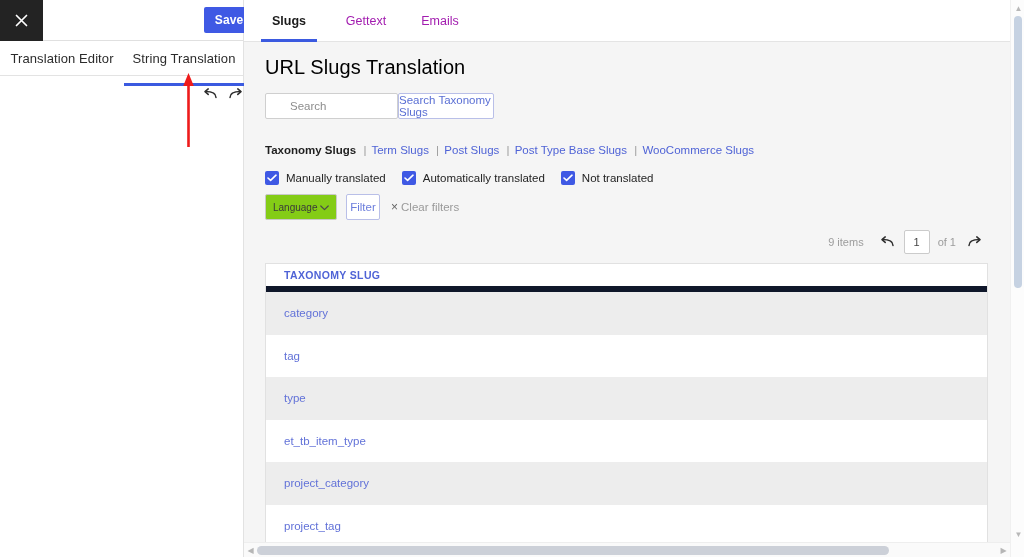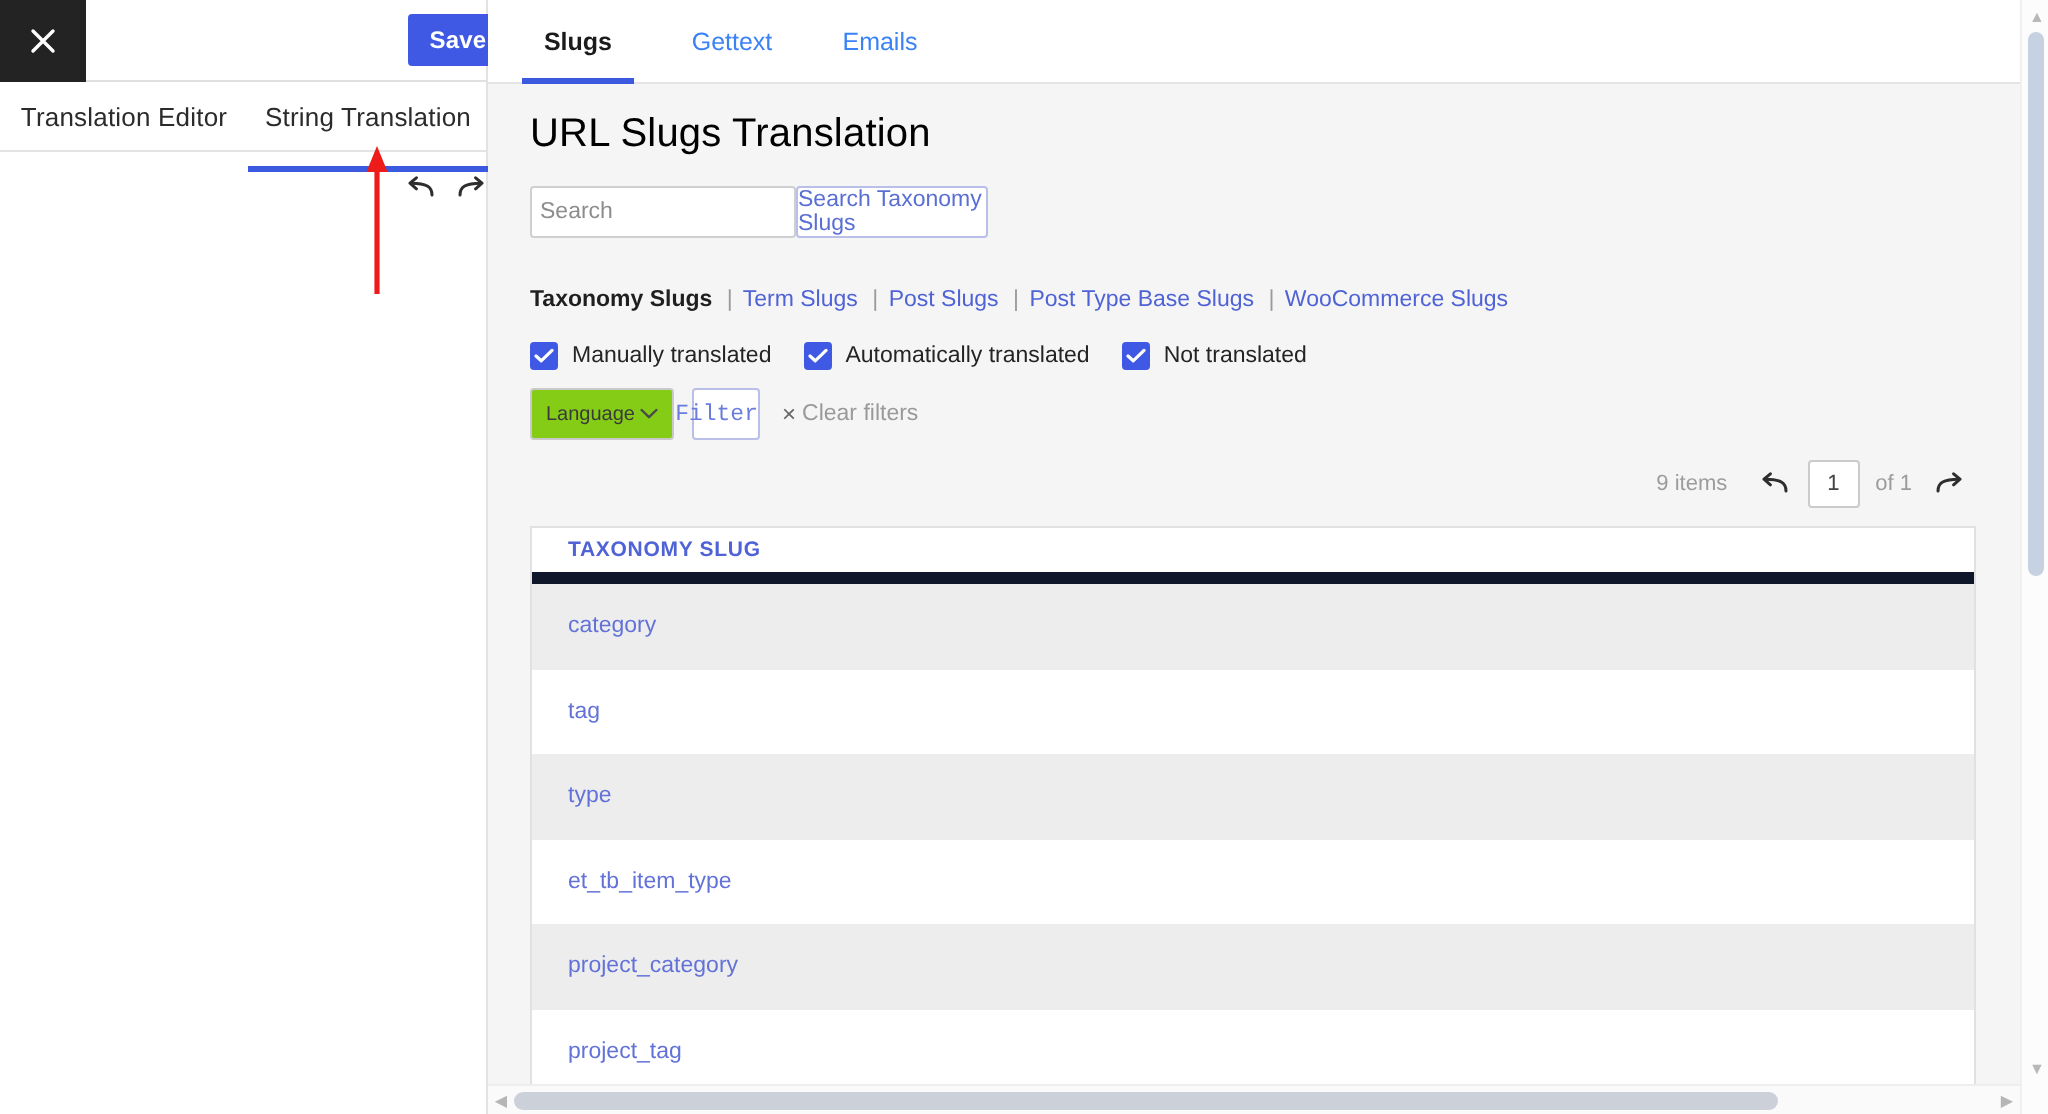--- a/index.html
+++ b/index.html
@@ -126,21 +126,21 @@
     border-bottom: 1px solid #e4e4e4;
   }
   .top-tab {
     position: absolute;
     top: 0;
     height: 42px;
     display: flex;
     align-items: center;
     justify-content: center;
     font-size: 12.5px;
-    color: #3b82f6;
+    color: #a21caf;
     cursor: pointer;
   }
   .top-tab.a { left: 17px; width: 56px; }
   .top-tab.b { left: 90px; width: 64px; }
   .top-tab.c { left: 168px; width: 56px; }
   .top-tab.active { color: #1b1b1b; font-weight: 700; }
   .top-tab.active::after {
     content: "";
     position: absolute;
     left: 0; right: 0; bottom: 0;
@@ -164,21 +164,21 @@
     letter-spacing: 0.1px;
   }
 
   .search-input {
     position: absolute;
     left: 21px; top: 51px;
     width: 133px; height: 26px;
     border: 1px solid #cfcfcf;
     border-radius: 2px;
     background: #ffffff;
-    padding: 0 4px;
+    padding: 0 24px;
     font-size: 11.5px;
     color: #333;
     font-family: "Liberation Sans", sans-serif;
     outline: none;
   }
   .search-input::placeholder { color: #8d8d8d; }
 
   .search-btn {
     position: absolute;
     left: 154px; top: 51px;
@@ -256,24 +256,24 @@
     cursor: pointer;
     margin-right: 9px;
   }
   .filter-btn {
     width: 34px; height: 26px;
     border: 1px solid #b9bfe8;
     border-radius: 2px;
     background: #ffffff;
     color: #6b7ddc;
     font-size: 11.5px;
-    display: flex; align-items: center; justify-content: flex-end;
+    display: flex; align-items: center; justify-content: center;
     cursor: pointer;
     margin-right: 11px;
-    font-family: Liberation Mono, monospace;
+    font-family: Liberation Sans, sans-serif;
   }
   .clear-filters {
     display: flex;
     align-items: center;
     font-size: 11.5px;
     color: #9a9a9a;
     cursor: pointer;
   }
   .clear-filters .x {
     font-size: 12px;

